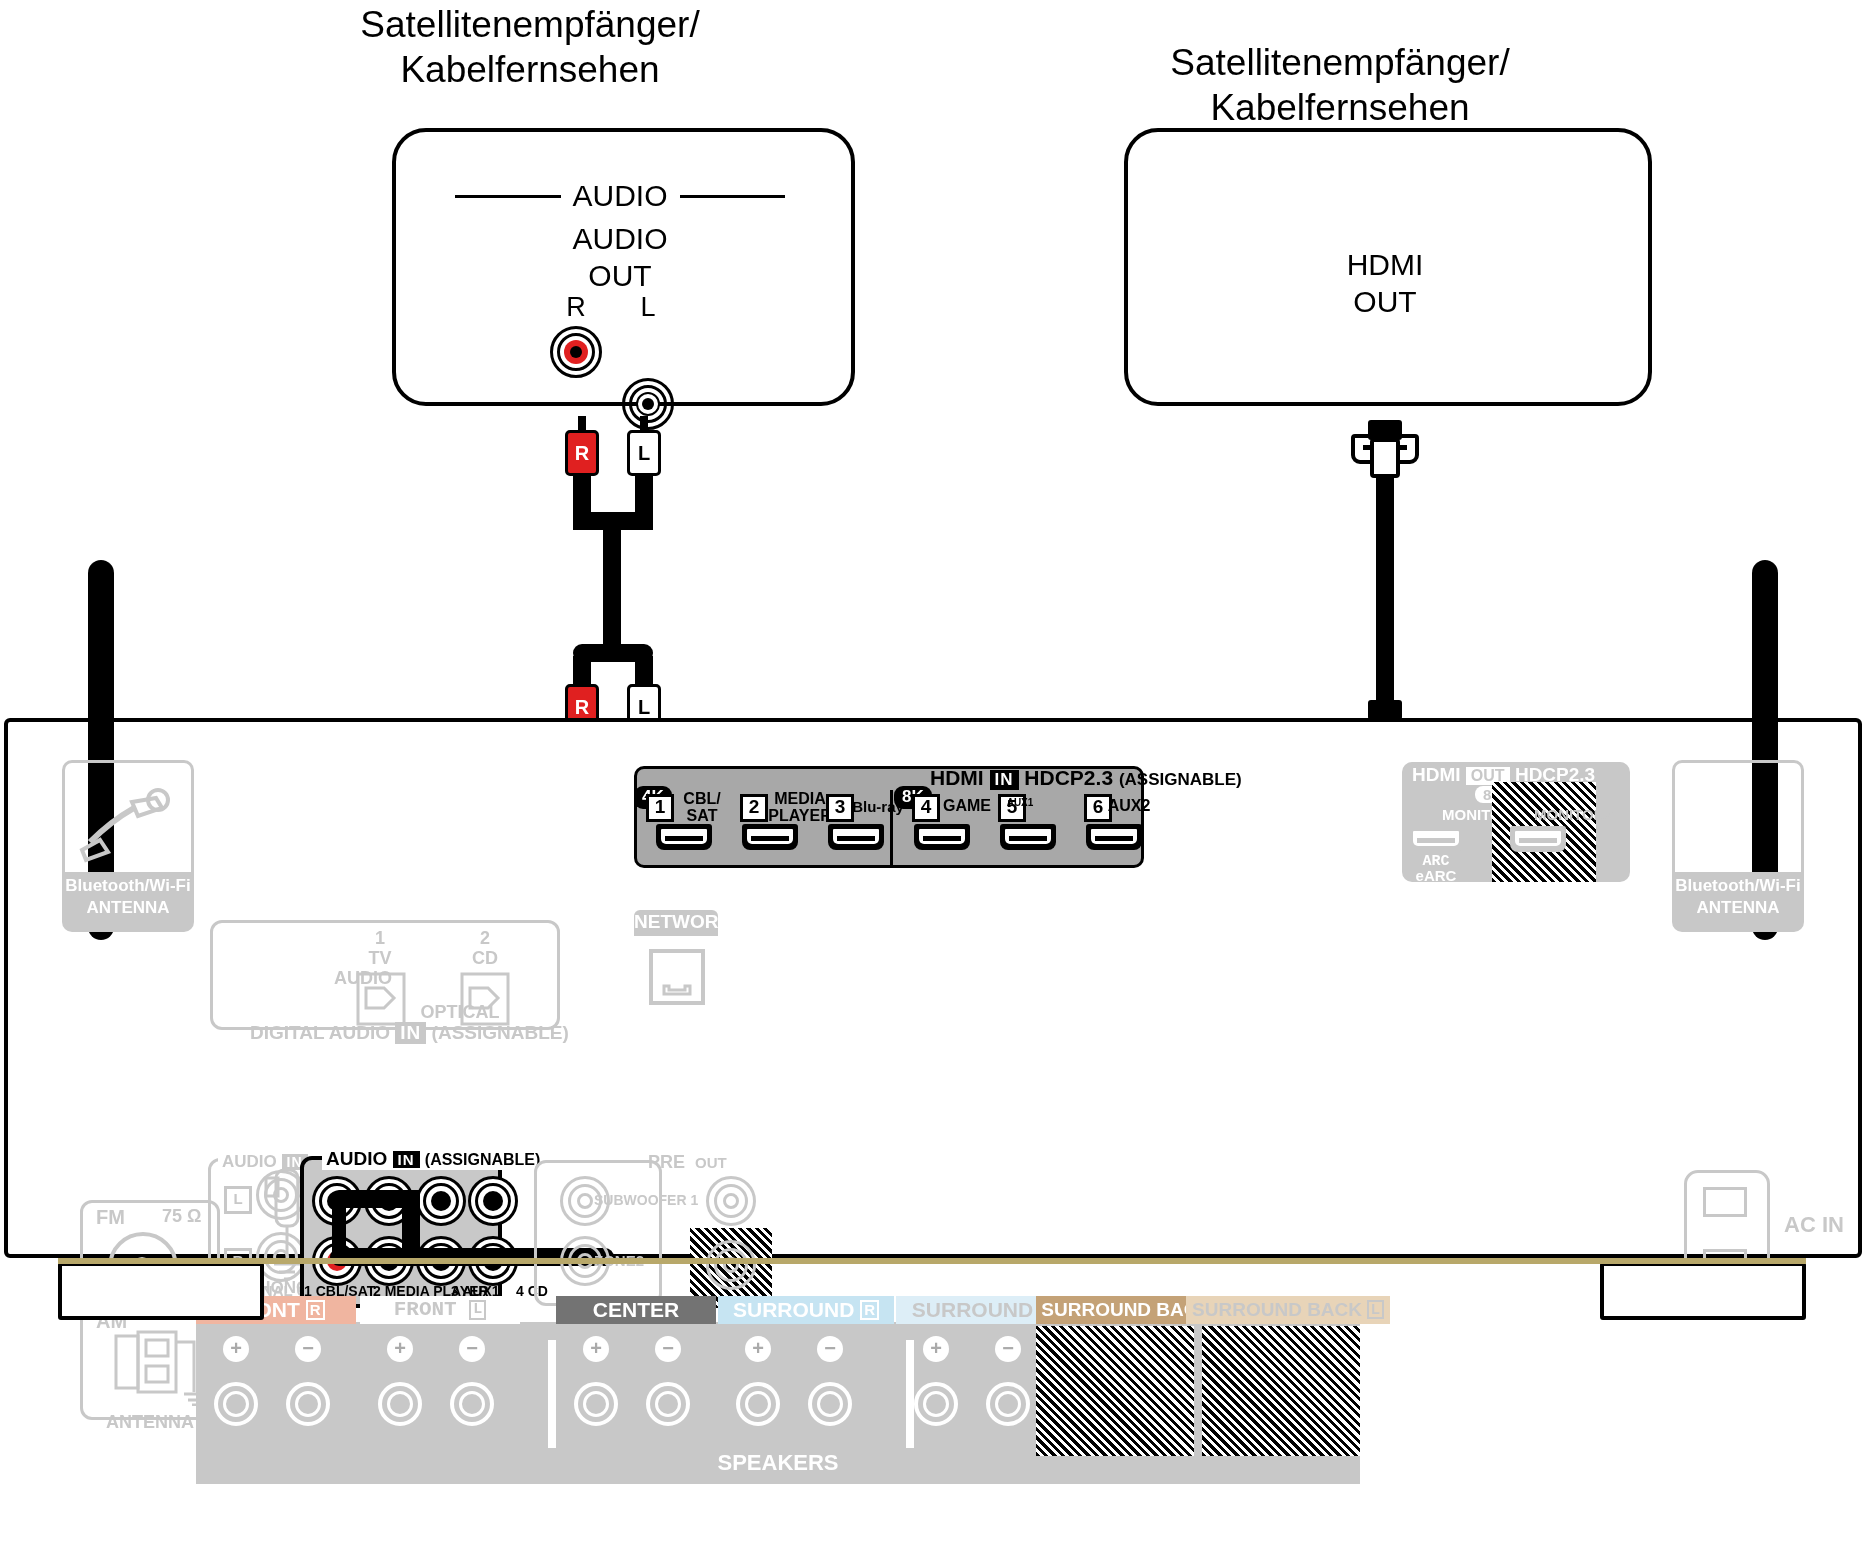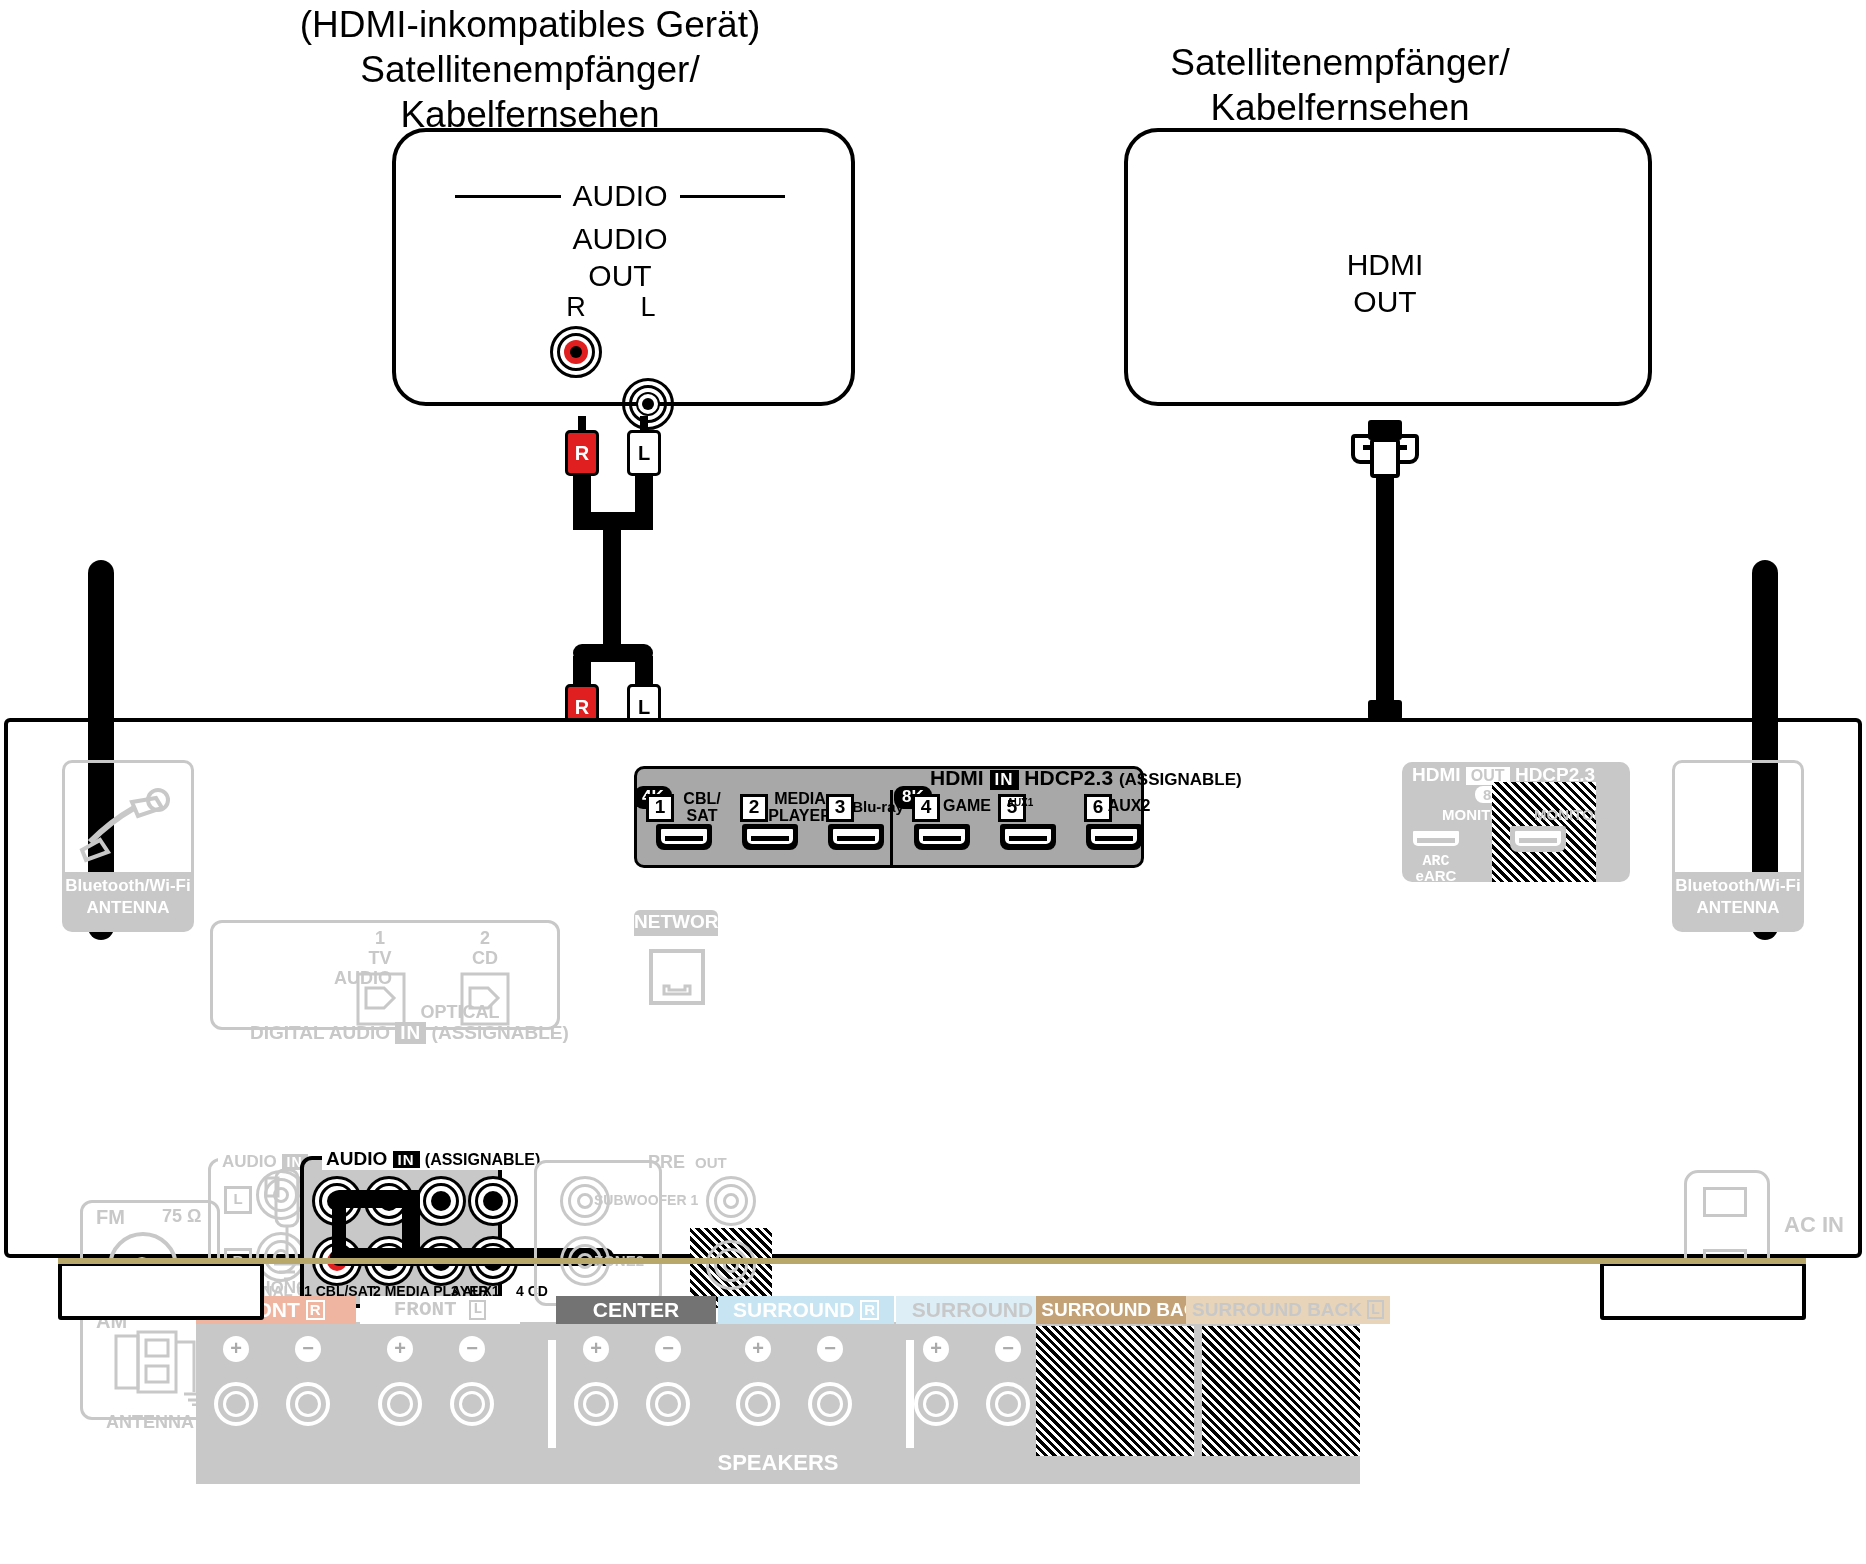--- a/index.html
+++ b/index.html
@@ -103,21 +103,20 @@
   .hatch{background-image:repeating-linear-gradient(45deg,#000 0 3px,#fff 3px 6px),
                          repeating-linear-gradient(-45deg,#000 0 3px,transparent 3px 6px);
          background-blend-mode:normal;}
 </style>
 </head>
 <body>
 
 <div id="page">
 
   <div class="abs ctr" style="left:200px;top:2px;width:660px;">
-    <div class="dev-title">(HDMI-inkompatibles Gerät)</div>
     <div class="dev-title">Satellitenempfänger/</div>
     <div class="dev-title">Kabelfernsehen</div>
   </div>
 
   <div class="abs devbox" style="left:392px;top:128px;width:455px;height:270px;"></div>
 
   <div class="abs" style="left:455px;top:178px;width:330px;height:36px;display:flex;align-items:center;gap:12px;">
     <div style="flex:1;height:3px;background:#000;"></div>
     <div class="lbl-sm">AUDIO</div>
     <div style="flex:1;height:3px;background:#000;"></div>

